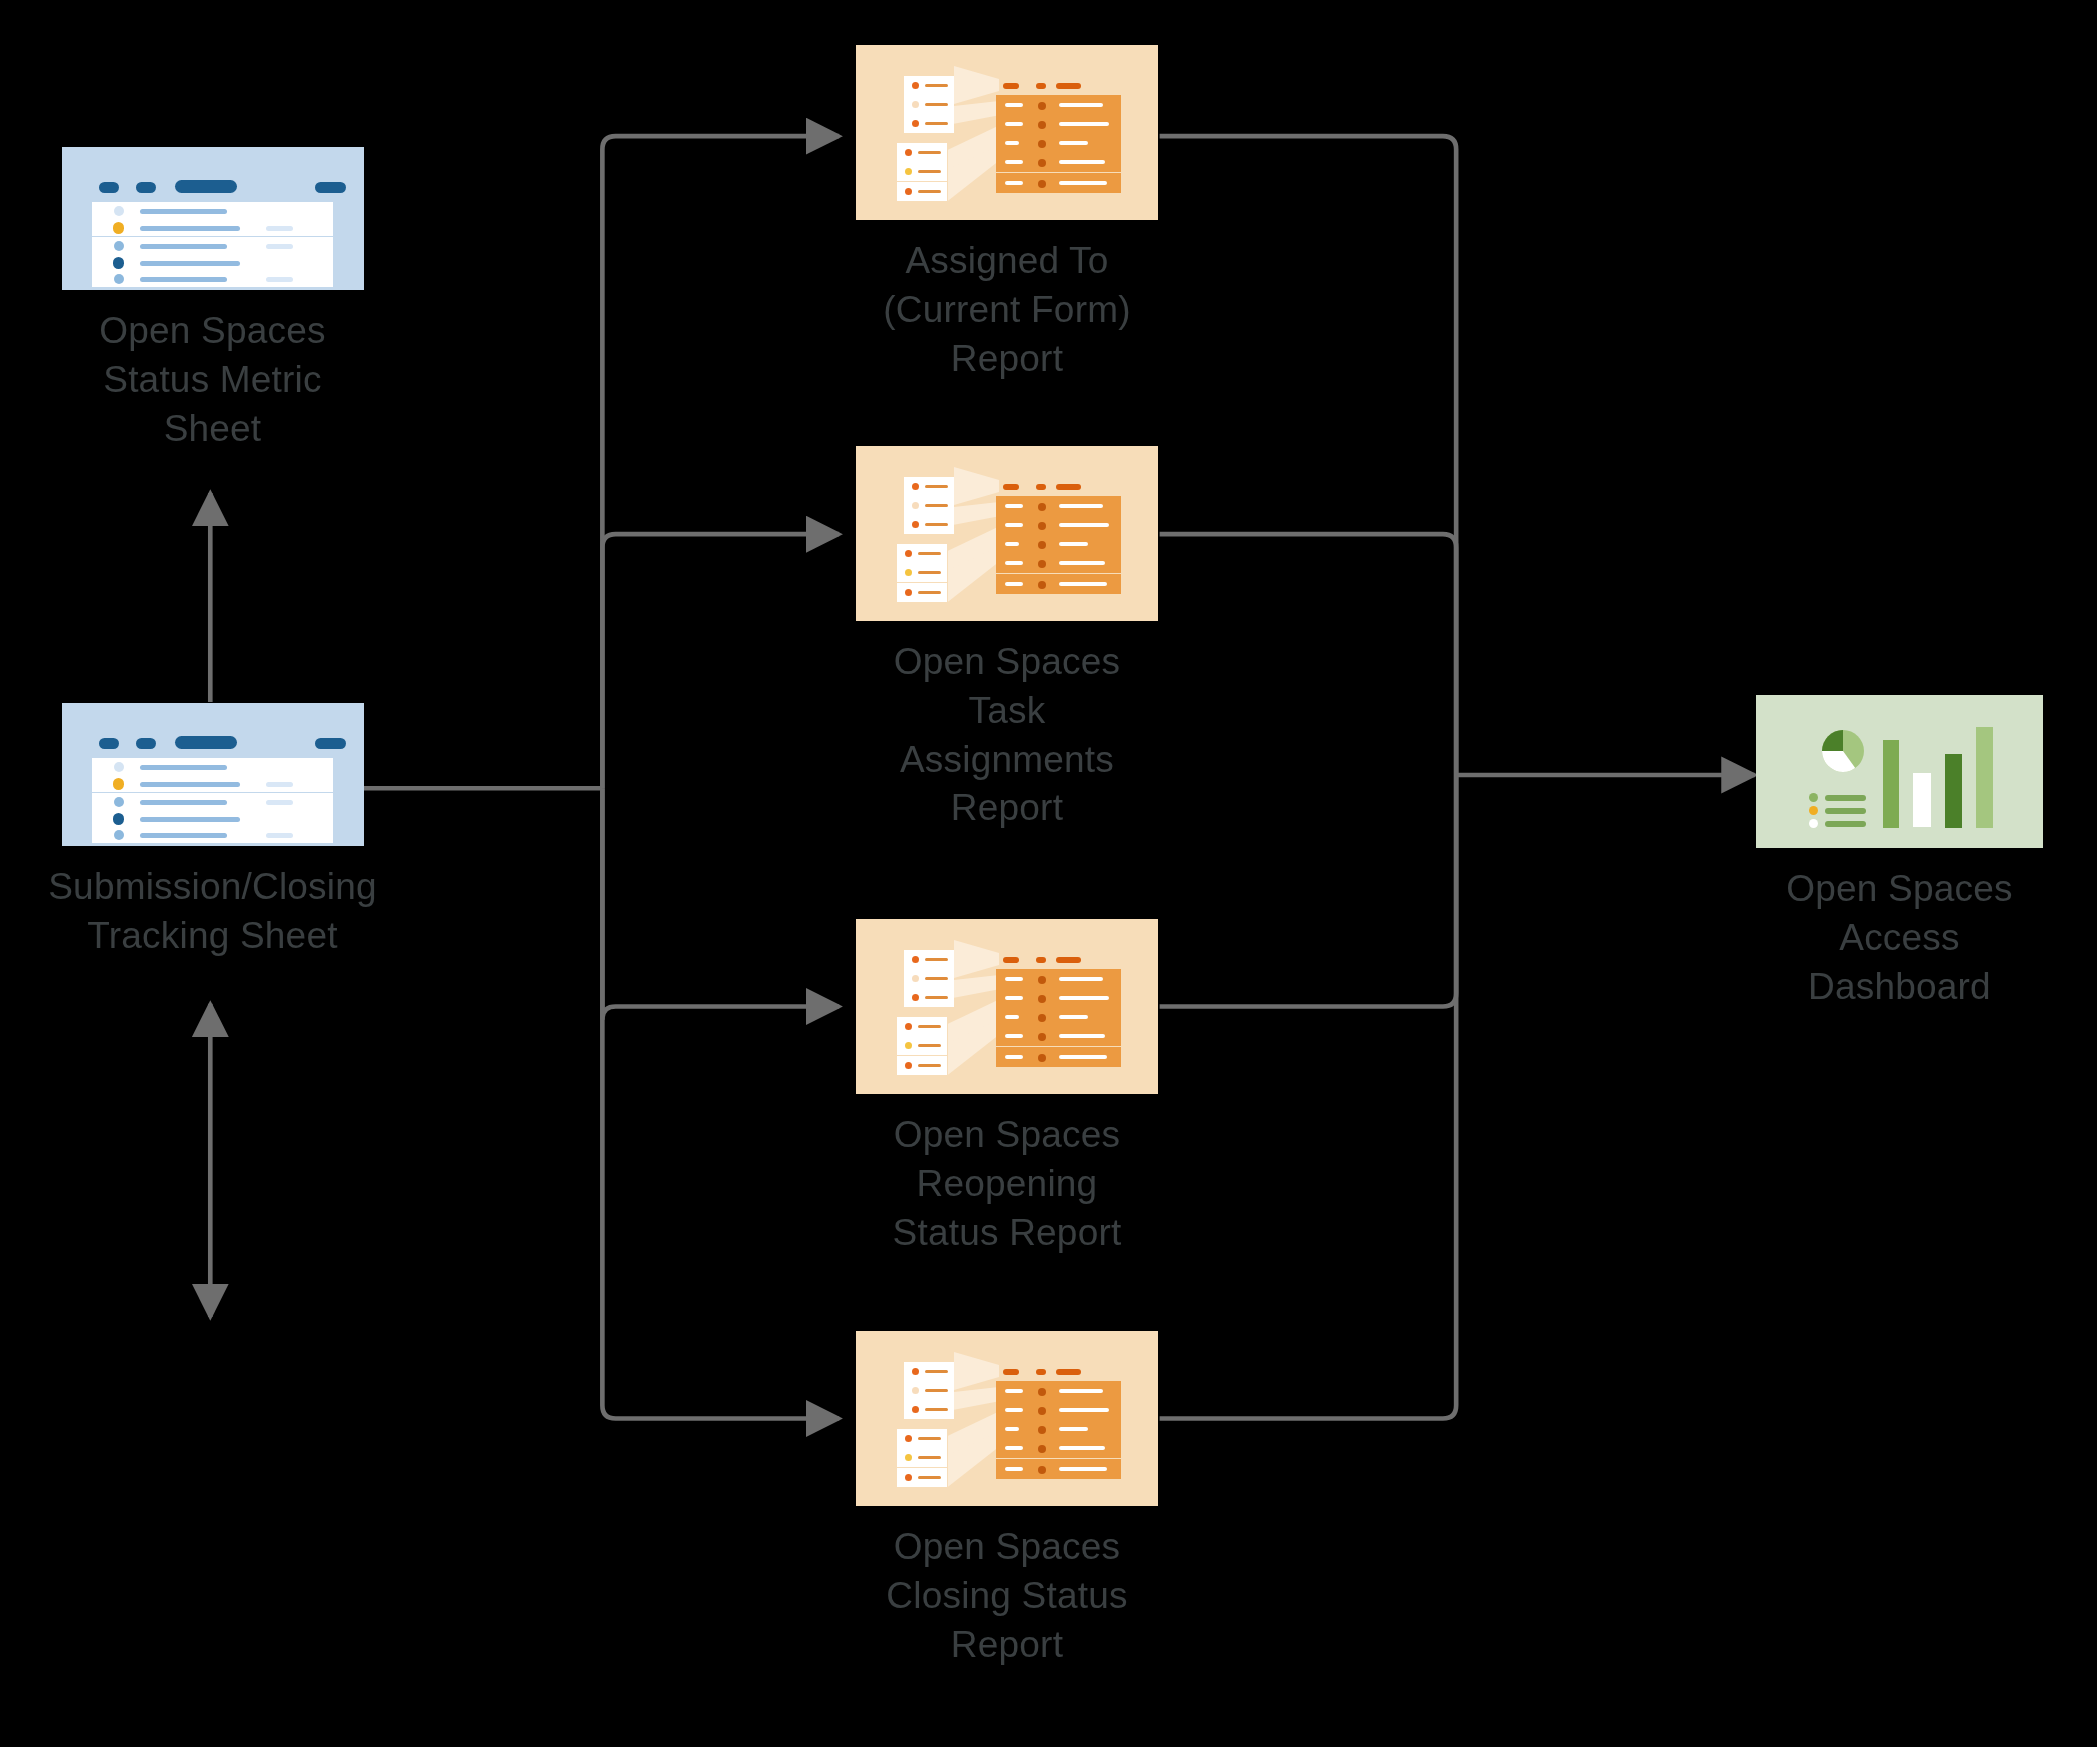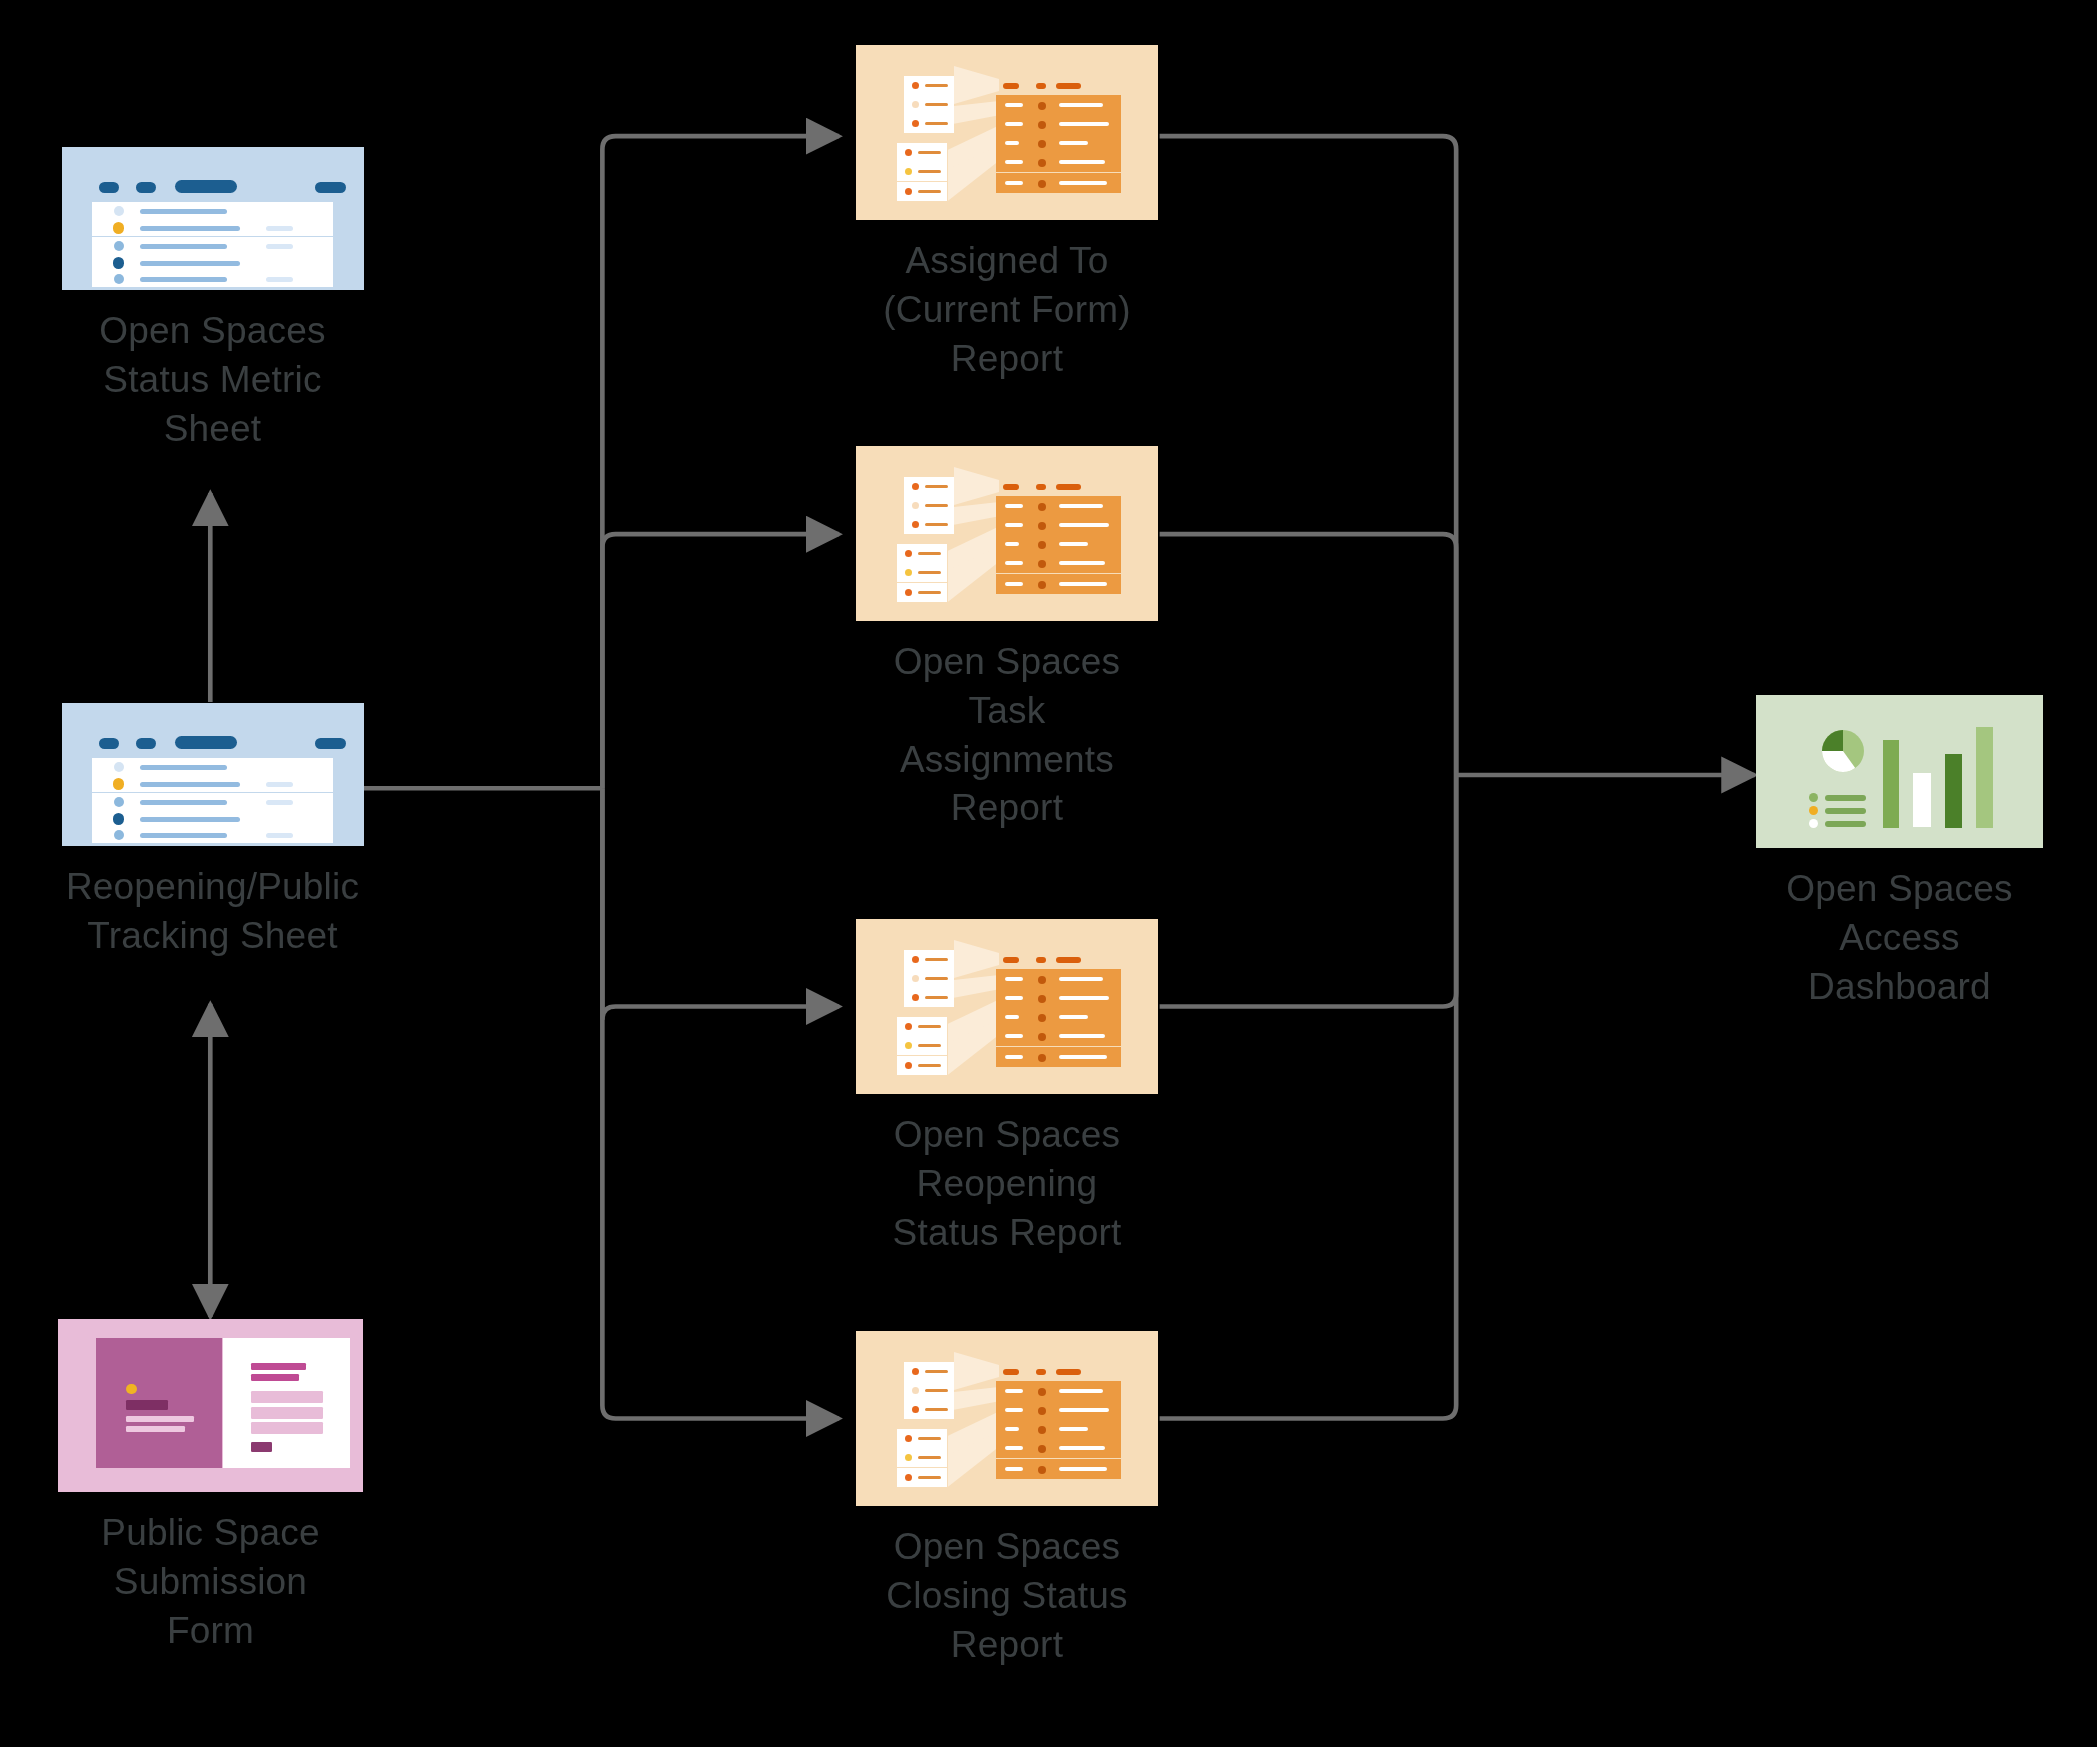--- a/index.html
+++ b/index.html
@@ -276,45 +276,24 @@
           <div class="sdot" style="left:21px; top:3.3px; width:11.3px; height:11.3px; background:#1c5e90;"></div>
           <div class="sbar" style="left:48px; top:6.6px; width:100px; height:5.3px;"></div>
         </div>
         <div class="srow" style="top:69px; height:16px;">
           <div class="sdot" style="left:22px; top:3.3px; width:10px; height:10px; background:#8cb8dd;"></div>
           <div class="sbar" style="left:48px; top:6px; width:87px; height:5.3px;"></div>
           <div class="sbar-r" style="left:174px; top:6px; width:26.5px; height:5.3px;"></div>
         </div>
       </div>
     </div>
-    <div class="node-label">Reopening/Public
+    <div class="node-label">Submission/Closing
 Tracking Sheet</div>
   </div>
 
-  <div class="node" style="left:56px; top:1319px; width:309px;">
-    <div class="node-art form" style="width:305px; height:173px;">
-      <div class="form-left" style="left:38px; top:18.6px; width:126px; height:130px;">
-        <div class="fdot" style="left:30px; top:46px; width:10.6px; height:10.6px;"></div>
-        <div class="fbar" style="left:30px; top:62px; width:42px; height:10px; background:#7e2f64;"></div>
-        <div class="fbar" style="left:30px; top:78px; width:68px; height:6.6px; background:#eec8e0;"></div>
-        <div class="fbar" style="left:30px; top:88px; width:59px; height:6.6px; background:#eec8e0;"></div>
-      </div>
-      <div class="form-right" style="left:165px; top:18.6px; width:127px; height:130px;">
-        <div class="fbar" style="left:28px; top:25px; width:55px; height:7.3px; background:#bf4b94;"></div>
-        <div class="fbar" style="left:28px; top:36px; width:48px; height:7.3px; background:#bf4b94;"></div>
-        <div class="fbar" style="left:28px; top:53px; width:72px; height:12.6px; background:#e8bcd8;"></div>
-        <div class="fbar" style="left:28px; top:69px; width:72px; height:12.6px; background:#e8bcd8;"></div>
-        <div class="fbar" style="left:28px; top:84px; width:72px; height:12.6px; background:#e8bcd8;"></div>
-        <div class="fbar" style="left:28px; top:104px; width:21px; height:10px; background:#8b3a70;"></div>
-      </div>
-    </div>
-    <div class="node-label">Public Space
-Submission
-Form</div>
-  </div>
 
   <div class="node" style="left:856px; top:45px; width:302px;">
     <div class="node-art report" style="width:302px; height:175px;">
       <div class="rfan" style="left:98px; top:21px; width:45px; height:38px; clip-path:polygon(0 0, 100% 34%, 100% 66%, 0 100%);"></div>
       <div class="rfan" style="left:98px; top:56px; width:45px; height:42px; clip-path:polygon(0 12%, 100% 0, 100% 34%, 0 54%);"></div>
       <div class="rfan" style="left:92px; top:80px; width:52px; height:69px; clip-path:polygon(0 36%, 100% 0, 100% 30%, 0 74%);"></div>
       <div class="rfan" style="left:92px; top:100px; width:52px; height:58px; clip-path:polygon(0 42%, 100% 0, 100% 26%, 0 96%);"></div>
 
       <div class="rcard" style="left:48px; top:30.5px; width:50px; height:19px;">
         <div class="rcard-dot" style="left:8px; top:6px; width:7.3px; height:7.3px; background:#e8681d;"></div>

